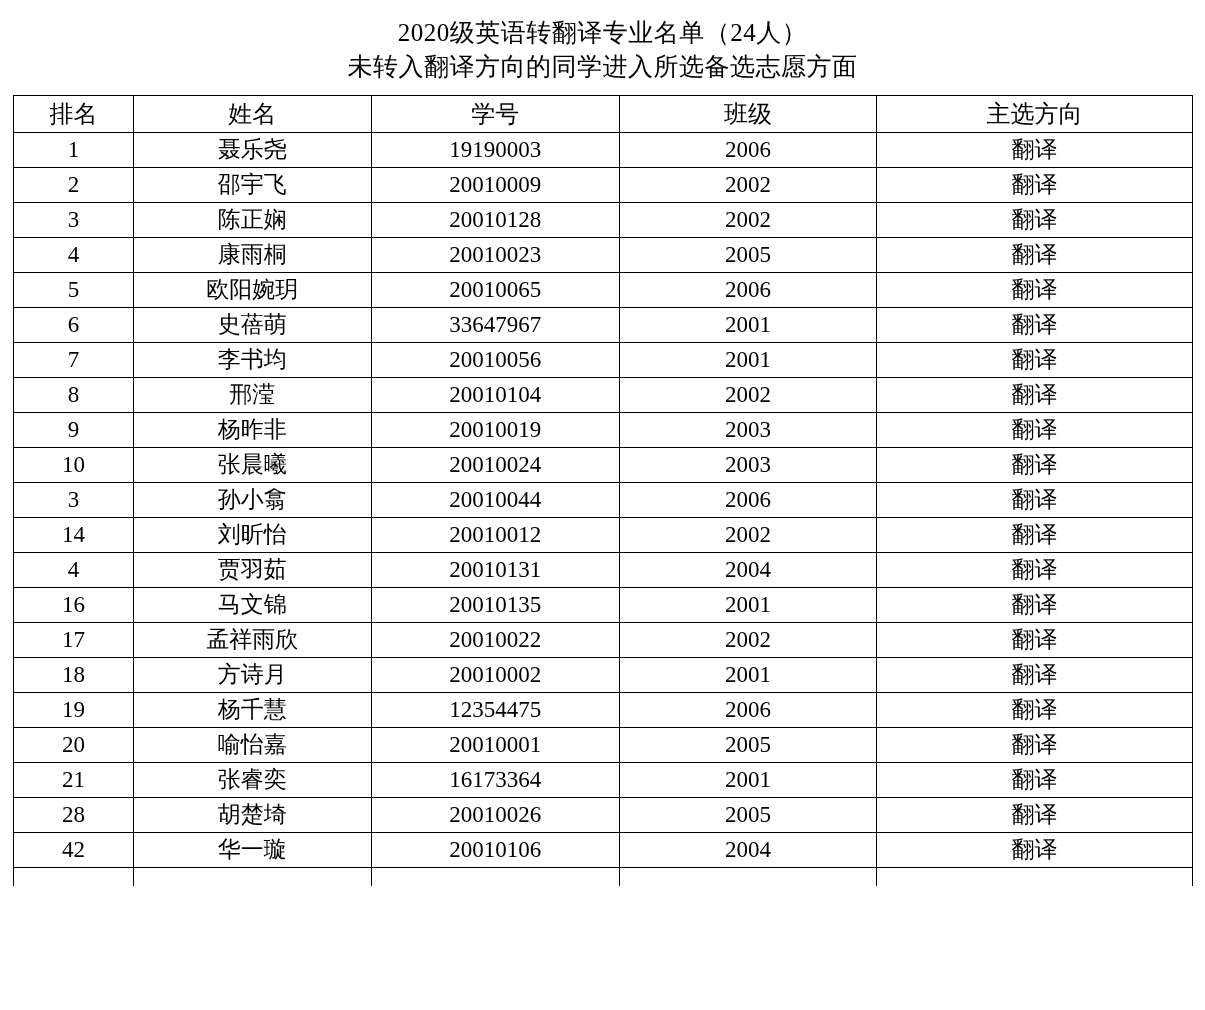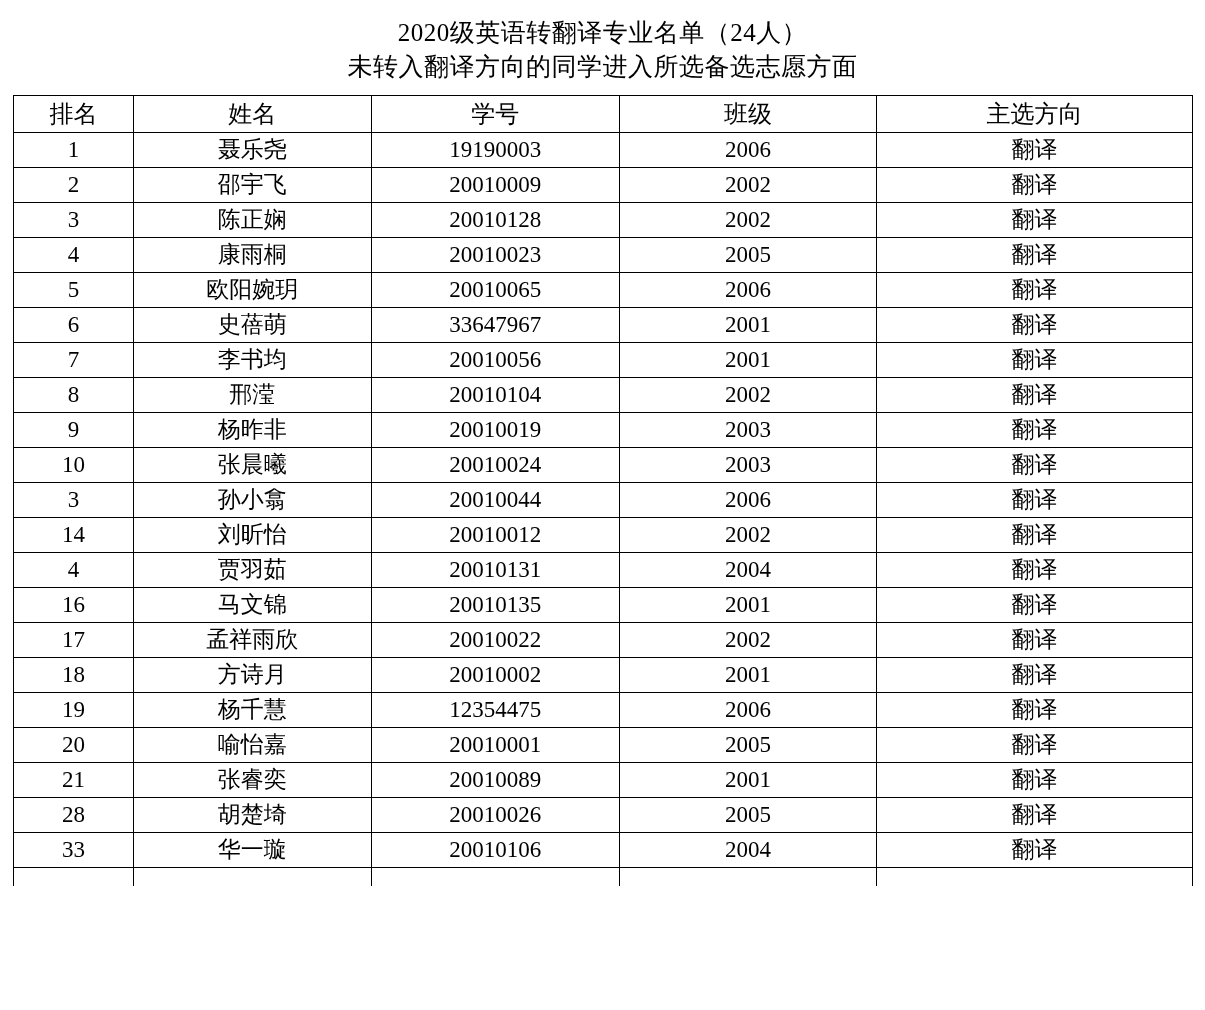--- a/index.html
+++ b/index.html
@@ -219,33 +219,33 @@
         <tr>
           <td>20</td>
           <td>喻怡嘉</td>
           <td>20010001</td>
           <td>2005</td>
           <td>翻译</td>
         </tr>
         <tr>
           <td>21</td>
           <td>张睿奕</td>
-          <td>20010089</td>
+          <td>16173364</td>
           <td>2001</td>
           <td>翻译</td>
         </tr>
         <tr>
           <td>28</td>
           <td>胡楚埼</td>
           <td>20010026</td>
           <td>2005</td>
           <td>翻译</td>
         </tr>
         <tr>
-          <td>33</td>
+          <td>42</td>
           <td>华一璇</td>
           <td>20010106</td>
           <td>2004</td>
           <td>翻译</td>
         </tr>
         <tr class="spacer-row">
           <td></td>
           <td></td>
           <td></td>
           <td></td>

